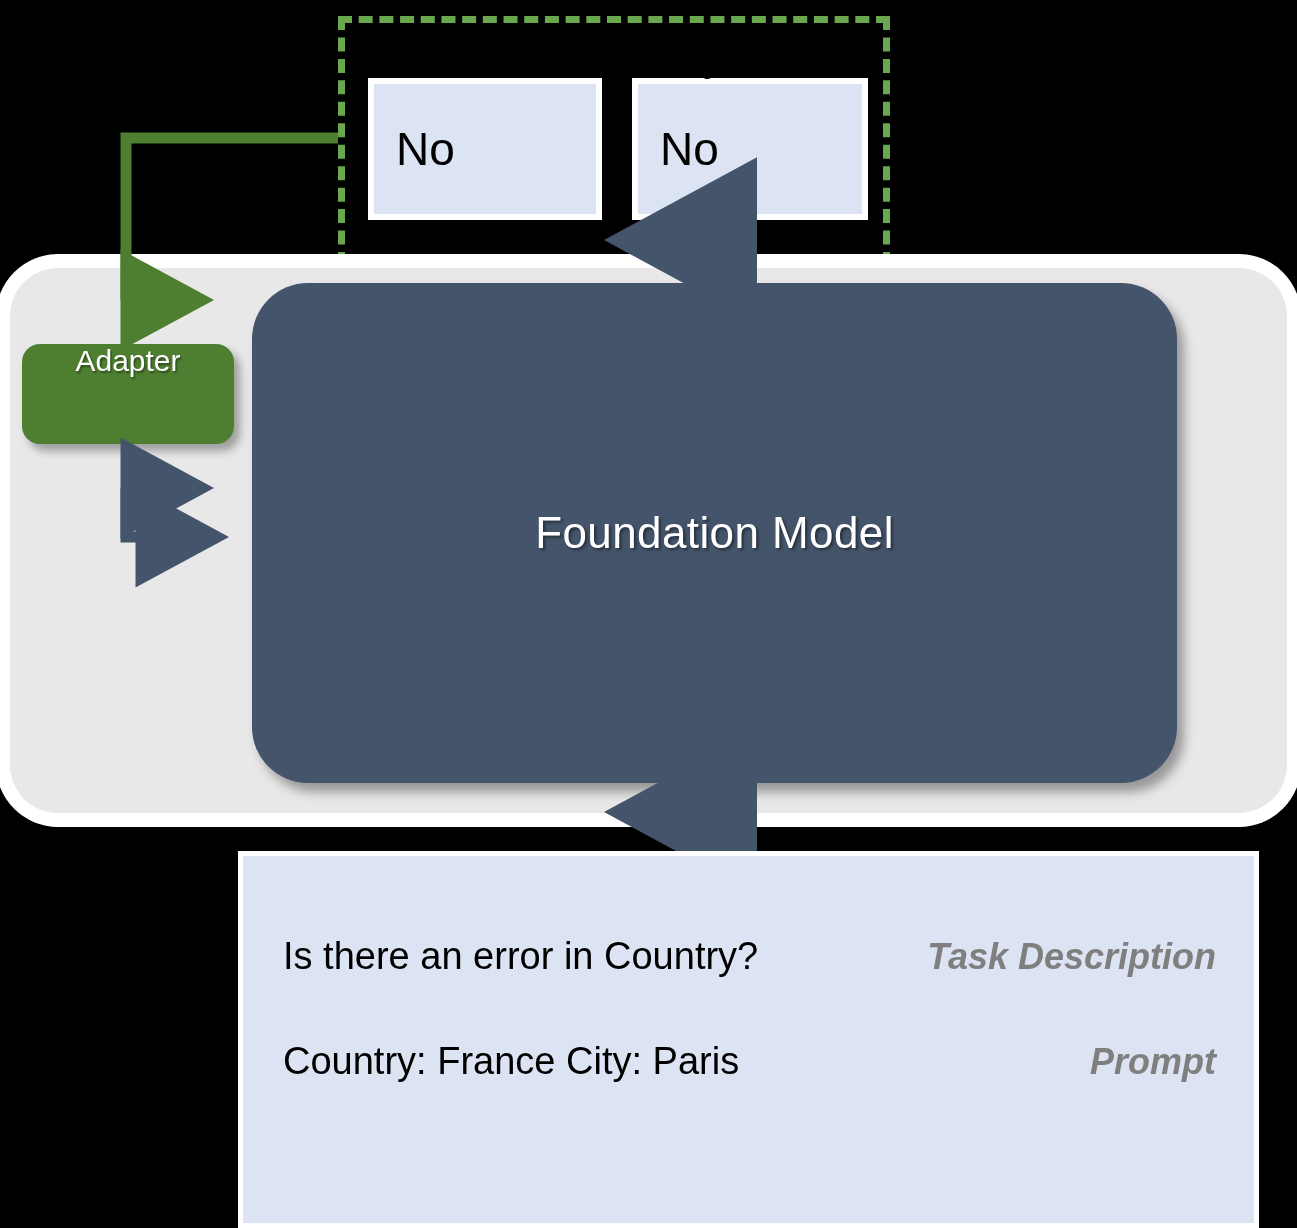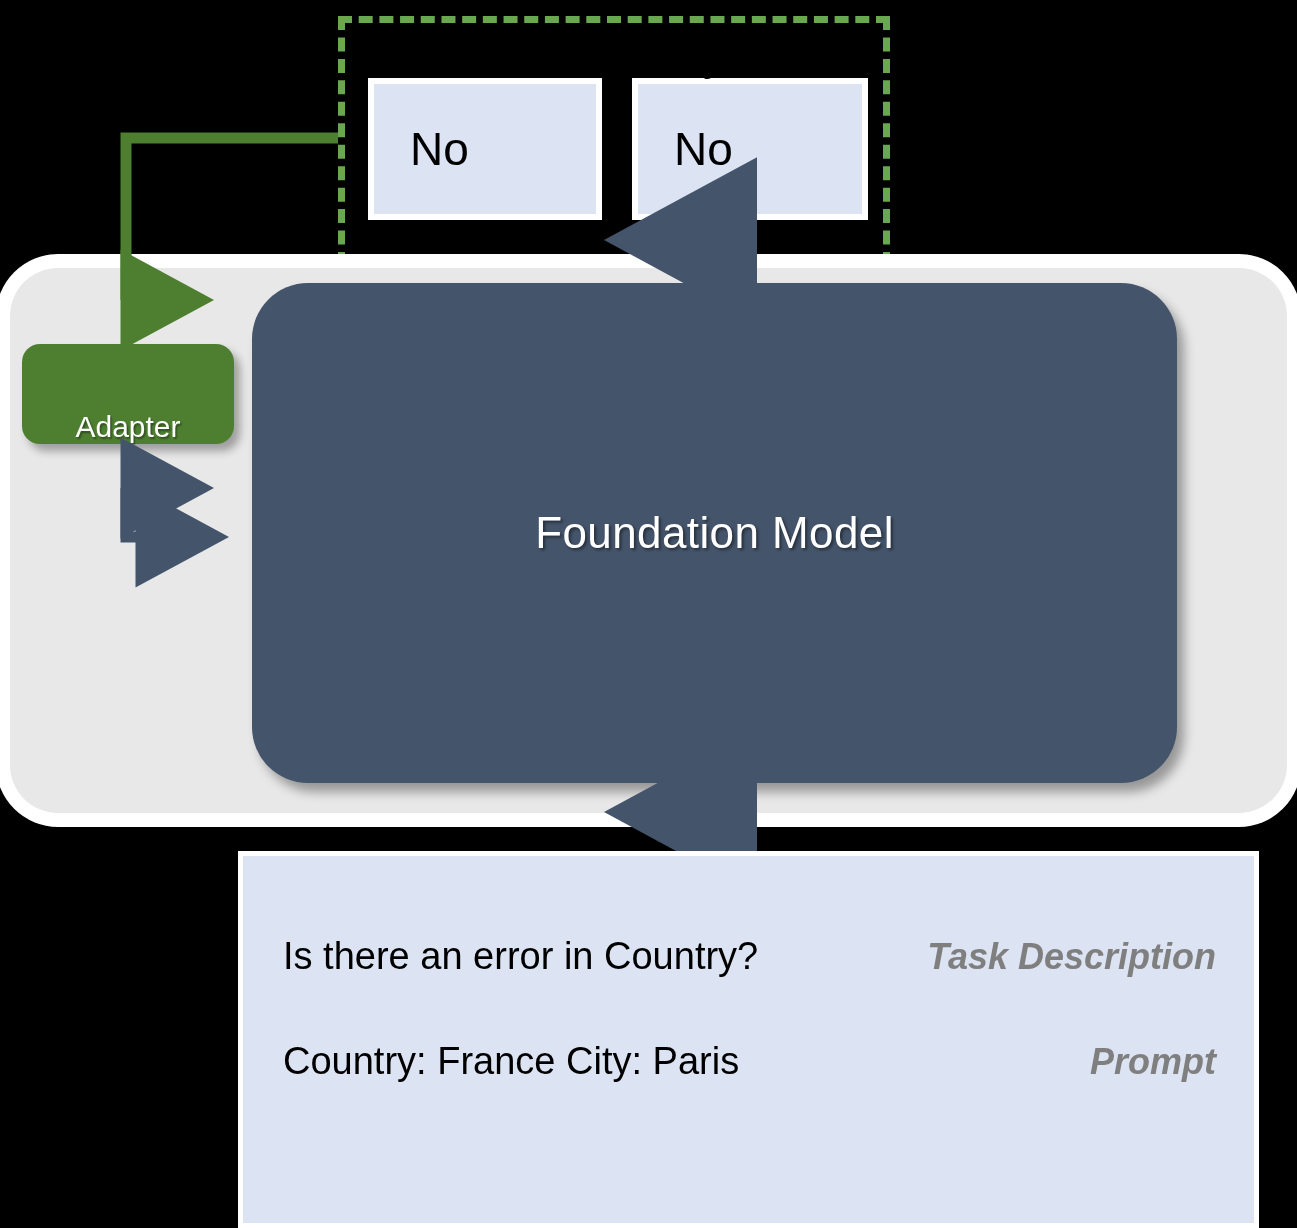--- a/index.html
+++ b/index.html
@@ -38,21 +38,21 @@
     border: 6px solid #ffffff;
     box-sizing: border-box;
     display: flex;
     align-items: center;
     justify-content: flex-start;
   }
   .answer-box .answer-text {
     color: #000000;
     font-size: 46px;
     line-height: 1;
-    padding-left: 36px;
+    padding-left: 22px;
     letter-spacing: 0px;
   }
   #answer-box-1 { left: 368px; top: 78px; width: 234px; height: 142px; }
   #answer-box-2 { left: 632px; top: 78px; width: 236px; height: 142px; }
 
   
   .cropped-glyph {
     position: absolute;
     left: 703px;
     top: 56px;
@@ -108,21 +108,21 @@
   .adapter {
     position: absolute;
     left: 22px;
     top: 344px;
     width: 212px;
     height: 100px;
     background: #4e7f31;
     border-radius: 18px;
     box-shadow: 6px 7px 9px rgba(0,0,0,0.32);
     display: flex;
-    align-items: flex-end;
+    align-items: flex-start;
     justify-content: center;
     box-sizing: border-box;
   }
   .adapter .adapter-label {
     color: #ffffff;
     font-size: 30px;
     text-shadow: 1.5px 1.5px 2px rgba(0,0,0,0.4);
   }
 
   

